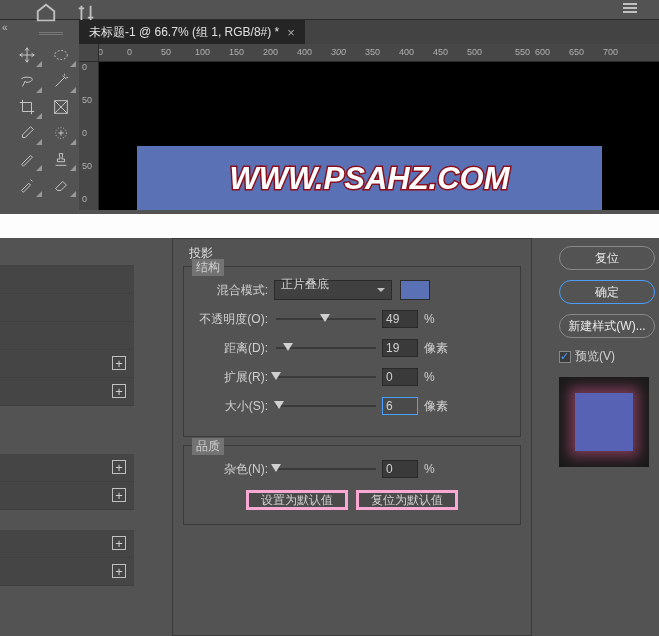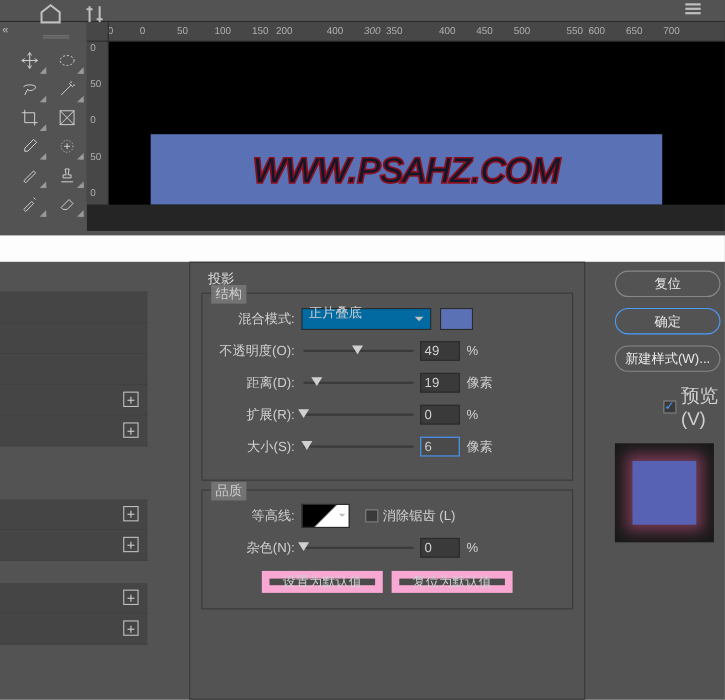--- a/index.html
+++ b/index.html
@@ -31,68 +31,68 @@
 .ruler-hwrap { display: flex; height: 18px; }
 .ruler-corner { width: 20px; height: 18px; background: #474747; border-right: 1px solid #2a2a2a; border-bottom: 1px solid #2a2a2a; }
 .ruler-h { flex: 1; background: #474747; border-bottom: 1px solid #2a2a2a; position: relative; overflow: hidden; font-size: 9px; color: #b0b0b0; }
 .ruler-h span { position: absolute; top: 3px; }
 
 .canvas-wrap { display: flex; height: 148px; }
 .ruler-v { width: 20px; background: #474747; border-right: 1px solid #2a2a2a; position: relative; font-size: 9px; color: #b0b0b0; }
 .ruler-v span { position: absolute; left: 3px; writing-mode: horizontal-tb; }
 .canvas { flex: 1; background: #000; position: relative; overflow: hidden; }
 .blue-rect { position: absolute; left: 38px; top: 84px; width: 465px; height: 65px; background: #5a72b5; display: flex; align-items: center; justify-content: center; }
-.logo-text { font-family: Georgia, serif; font-size: 31px; font-weight: normal; font-style: italic; color: #0f172a; letter-spacing: 0; text-align: center; }
+.logo-text { font-family: Georgia, serif; font-size: 31px; font-weight: bold; font-style: italic; color: #ffffff; letter-spacing: 0; text-align: center; }
 .logo-text span { -webkit-text-stroke: 3px #8b0e1c; paint-order: stroke fill; }
 
 
 .dialog-area { position: absolute; top: 214px; left: 0; right: 0; bottom: 0; background: #fdfdfd; }
 .dialog { position: absolute; left: 0; top: 24px; right: 0; bottom: 0; background: #535353; }
 
 .styles-col { position: absolute; left: 0; top: 0; width: 134px; height: 100%; }
 .style-row { height: 28px; border-bottom: 1px solid #404040; position: relative; }
 .style-row.dark { background: #454545; }
 .style-row.spacer { height: 48px; background: #535353; border: none; }
 .fx-box { position: absolute; right: 8px; top: 6px; width: 14px; height: 14px; border: 1px solid #c0c0c0; display: flex; align-items: center; justify-content: center; font-size: 13px; line-height: 1; color: #d0d0d0; }
 
 .main-panel { position: absolute; left: 172px; top: 0; width: 360px; bottom: 0; border: 1px solid #3a3a3a; background: #535353; padding: 4px 10px 10px; }
 .section-tab { display: inline-block; background: #535353; padding: 2px 6px; color: #e0e0e0; font-size: 12px; margin-bottom: 2px; }
 .group-box { border: 1px solid #3a3a3a; padding: 10px 10px 14px; margin-bottom: 8px; position: relative; }
 .group-label { position: absolute; top: -8px; left: 8px; background: #737373; padding: 0 4px; font-size: 12px; color: #d0d0d0; }
 
 .field-row { display: flex; align-items: center; height: 26px; margin-bottom: 3px; }
 .field-label { width: 80px; text-align: right; padding-right: 6px; color: #d0d0d0; }
-.select-ctrl { height: 20px; background: #0369a1; border: 1px solid #2a2a2a; color: #d0d0d0; padding: 0 20px 12px 6px; width: 118px; position: relative; display: flex; align-items: center; }
+.select-ctrl { height: 20px; background: #404040; border: 1px solid #2a2a2a; color: #d0d0d0; padding: 0 20px 12px 6px; width: 118px; position: relative; display: flex; align-items: center; }
 .select-ctrl::after { content: ''; position: absolute; right: 6px; top: 7px; border: 4px solid transparent; border-top-color: #c0c0c0; }
 .color-swatch { width: 30px; height: 20px; background: #5a72b5; border: 1px solid #2a2a2a; margin-left: 8px; }
 
 .slider { flex: 1; max-width: 100px; height: 14px; position: relative; margin: 0 6px 0 2px; }
 .slider-track { position: absolute; top: 6px; left: 0; right: 0; height: 2px; background: #3a3a3a; }
 .slider-thumb { position: absolute; top: 2px; width: 0; height: 0; border: 5px solid transparent; border-top: 8px solid #d0d0d0; transform: translateX(-5px); }
 
 .num-input { width: 36px; height: 18px; background: #3a3a3a; border: 1px solid #2a2a2a; color: #d0d0d0; padding: 0 3px; text-align: left; font-size: 12px; }
 .num-input.focus { border: 1px solid #4a9eff; background: #4a4a4a; }
 .unit { margin-left: 6px; color: #d0d0d0; }
 
 .angle-dial { width: 32px; height: 32px; border: 1px solid #888; border-radius: 50%; position: relative; margin-right: 6px; }
 .angle-dial::after { content: ''; position: absolute; left: 50%; top: 2px; width: 1px; height: 14px; background: #d0d0d0; }
 
 .cb { width: 12px; height: 12px; border: 1px solid #888; background: #3a3a3a; display: inline-flex; align-items: center; justify-content: center; margin-right: 4px; position: relative; flex-shrink: 0; }
 .cb.checked::after { content: '✓'; color: #4a9eff; font-size: 11px; position: absolute; top: -2px; left: 0; }
 
 .contour-swatch { width: 44px; height: 22px; border: 1px solid #2a2a2a; position: relative; background: linear-gradient(135deg, #000 0%, #000 48%, #fff 52%, #fff 100%); }
 .contour-swatch::after { content: ''; position: absolute; right: 3px; top: 8px; border: 3px solid transparent; border-top-color: #c0c0c0; }
 
-.btn-small { height: 20px; padding: 0 12px; background: #4a4a4a; border: 7px solid #f9a8d4; color: #d0d0d0; font-size: 12px; display: inline-flex; align-items: center; margin: 0 4px; }
+.btn-small { height: 20px; padding: 0 12px; background: #4a4a4a; border: 3px solid #f9a8d4; color: #d0d0d0; font-size: 12px; display: inline-flex; align-items: center; margin: 0 4px; }
 .btn-row { display: flex; justify-content: center; margin-top: 8px; }
 
 .right-col { position: absolute; right: 4px; top: 8px; width: 96px; }
 .big-btn { height: 24px; border: 1px solid #888; border-radius: 12px; display: flex; align-items: center; justify-content: center; margin-bottom: 10px; color: #e8e8e8; font-size: 12px; }
 .big-btn.primary { border-color: #4a9eff; }
-.preview-row { display: flex; align-items: center; margin-top: 8px; font-size: 17px; margin-left: 44px; }
+.preview-row { display: flex; align-items: center; margin-top: 8px; font-size: 12px; }
 .preview-box { margin-top: 12px; width: 90px; height: 90px; background: #1a1a1a; display: flex; align-items: center; justify-content: center; position: relative; overflow: hidden; }
 .preview-inner { width: 58px; height: 58px; background: #5862b5; box-shadow: 0 0 12px 6px rgba(210,90,140,0.5); }
 </style>
 </head>
 <body>
 
 <div class="top-app">
   <div class="top-bar">
     <div class="mini-icon mini1"><svg viewBox="0 0 24 24" fill="none" stroke="#c0c0c0" stroke-width="2">
           <path d="M3 10l9-7 9 7v10H3z"></path>
@@ -187,32 +187,38 @@
       <div class="tool-cell">
           <svg viewBox="0 0 20 20" stroke="#d0d0d0" fill="none">
             <path d="M4 14l8-8 4 4-6 6H6z"></path>
           </svg>
           <span class="tri"></span>
         </div>
     </div>
   </div>
 
   <div class="main-area">
+    <div class="tab-bar">
+      <div class="tab">
+        <span>未标题-1 @ 66.7% (组 1, RGB/8#) *</span>
+        <span class="tab-close">×</span>
+      </div>
+    </div>
     <div class="ruler-hwrap">
       <div class="ruler-corner"></div>
       <div class="ruler-h" id="rh">
           <span style="left: -6px;">50</span>
           <span style="left: 28px;">0</span>
           <span style="left: 62px;">50</span>
           <span style="left: 96px;">100</span>
           <span style="left: 130px;">150</span>
-          <span style="left: 152px;">200</span>
+          <span style="left: 164px;">200</span>
           <span style="left: 198px;">400</span>
           <span style="left: 232px; font-style: italic;">300</span>
-          <span style="left: 252px;">350</span>
+          <span style="left: 266px;">350</span>
           <span style="left: 300px;">400</span>
           <span style="left: 334px;">450</span>
           <span style="left: 368px; text-align: center;">500</span>
           <span style="left: 416px;">550</span>
           <span style="left: 436px;">600</span>
           <span style="left: 470px;">650</span>
           <span style="left: 504px;">700</span>
         </div>
     </div>
     <div class="canvas-wrap">
@@ -313,27 +319,20 @@
               <div class="slider-thumb" style="left:3%"></div>
             </div>
           <input class="num-input focus" value="6" style="">
           <span class="unit">像素</span>
         </div>
       </div>
 
       <div class="group-box">
         <span class="group-label">品质</span>
 
-        <div class="field-row">
-          <span class="field-label">等高线:</span>
-          <div class="contour-swatch"></div>
-          <span style="width:14px"></span>
-          <span class="cb"></span>
-          <span>消除锯齿 (L)</span>
-        </div>
 
         <div class="field-row">
           <span class="field-label">杂色(N):</span>
           <div class="slider">
               <div class="slider-track"></div>
               <div class="slider-thumb" style="left:0%"></div>
             </div>
           <input class="num-input" value="0" style="">
           <span class="unit">%</span>
         </div>

